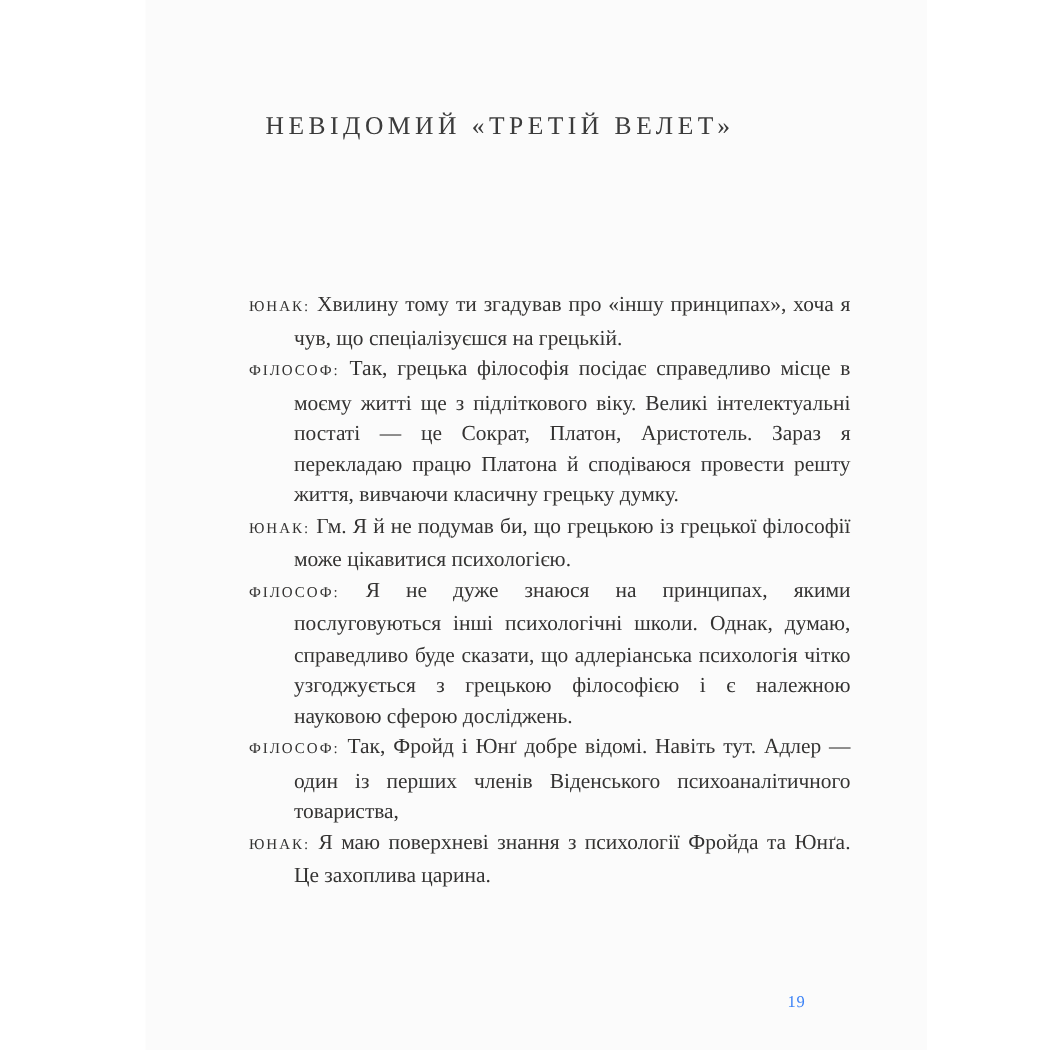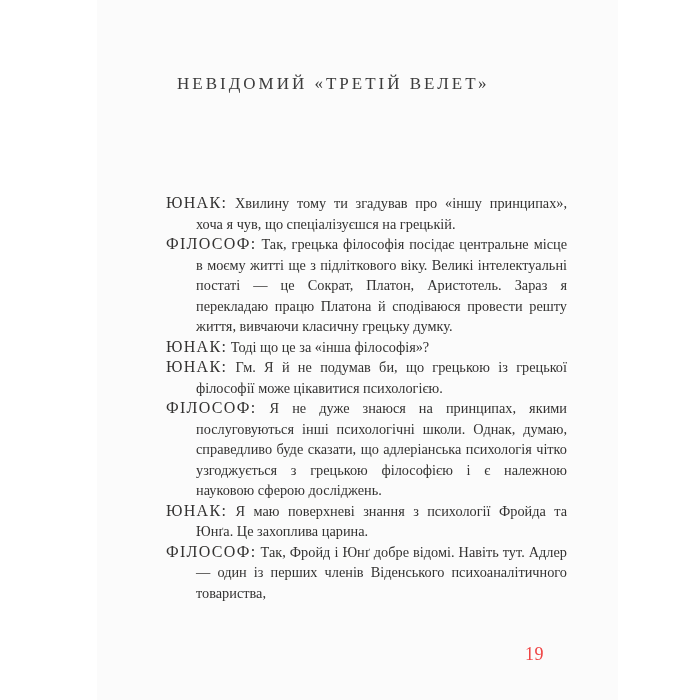--- a/index.html
+++ b/index.html
@@ -46,56 +46,55 @@
   .dialogue-entry {
     margin: 0;
     padding-left: 30px;
     text-indent: -30px;
     text-align: justify;
     font-size: 14.3px;
     line-height: 20.5px;
     color: #333231;
   }
   .speaker-label {
-    font-size: 16px;
+    font-size: 10px;
     letter-spacing: 1.3px;
     color: #333231;
   }
   .page-number {
     position: absolute;
     left: 428px;
-    top: 644px;
-    font-size: 18px;
-    color: #ef4444;
+    top: 662px;
+    font-size: 11px;
+    color: #3b82f6;
     letter-spacing: 0.5px;
   }
 </style>
 </head>
 <body>
 
 <div class="canvas">
   <div class="book-page">
 
     <div class="page-title">НЕВІДОМИЙ «ТРЕТІЙ ВЕЛЕТ»</div>
 
     <div class="dialogue">
 
       <p class="dialogue-entry"><span class="speaker-label">ЮНАК:</span> <span>Хвилину тому ти згадував про «іншу принципах», хоча я чув, що спеціалізуєшся на грецькій.</span></p>
 
-      <p class="dialogue-entry"><span class="speaker-label">ФІЛОСОФ:</span> <span>Так, грецька філософія посідає центральне місце в моєму житті ще з підліткового віку. Великі інтелектуальні постаті — це Сократ, Платон, Аристотель. Зараз я перекладаю працю Платона й сподіваюся провести решту життя, вивчаючи класичну грецьку думку.</span></p>
+      <p class="dialogue-entry"><span class="speaker-label">ФІЛОСОФ:</span> <span>Так, грецька філософія посідає справедливо місце в моєму житті ще з підліткового віку. Великі інтелектуальні постаті — це Сократ, Платон, Аристотель. Зараз я перекладаю працю Платона й сподіваюся провести решту життя, вивчаючи класичну грецьку думку.</span></p>
 
-      <p class="dialogue-entry"><span class="speaker-label">ЮНАК:</span> <span>Тоді що це за «інша філософія»?</span></p>
 
 
       <p class="dialogue-entry"><span class="speaker-label">ЮНАК:</span> <span>Гм. Я й не подумав би, що грецькою із грецької філософії може цікавитися психологією.</span></p>
 
       <p class="dialogue-entry"><span class="speaker-label">ФІЛОСОФ:</span> <span>Я не дуже знаюся на принципах, якими послуговуються інші психологічні школи. Однак, думаю, справедливо буде сказати, що адлеріанська психологія чітко узгоджується з грецькою філософією і є належною науковою сферою досліджень.</span></p>
 
+      <p class="dialogue-entry"><span class="speaker-label">ФІЛОСОФ:</span> <span>Так, Фройд і Юнґ добре відомі. Навіть тут. Адлер — один із перших членів Віденського психоаналітичного товариства,</span></p>
+
       <p class="dialogue-entry"><span class="speaker-label">ЮНАК:</span> <span>Я маю поверхневі знання з психології Фройда та Юнґа. Це захоплива царина.</span></p>
-
-      <p class="dialogue-entry"><span class="speaker-label">ФІЛОСОФ:</span> <span>Так, Фройд і Юнґ добре відомі. Навіть тут. Адлер — один із перших членів Віденського психоаналітичного товариства,</span></p>
 
     </div>
 
     <div class="page-number">19</div>
 
   </div>
 </div>
 
 </body></html>

